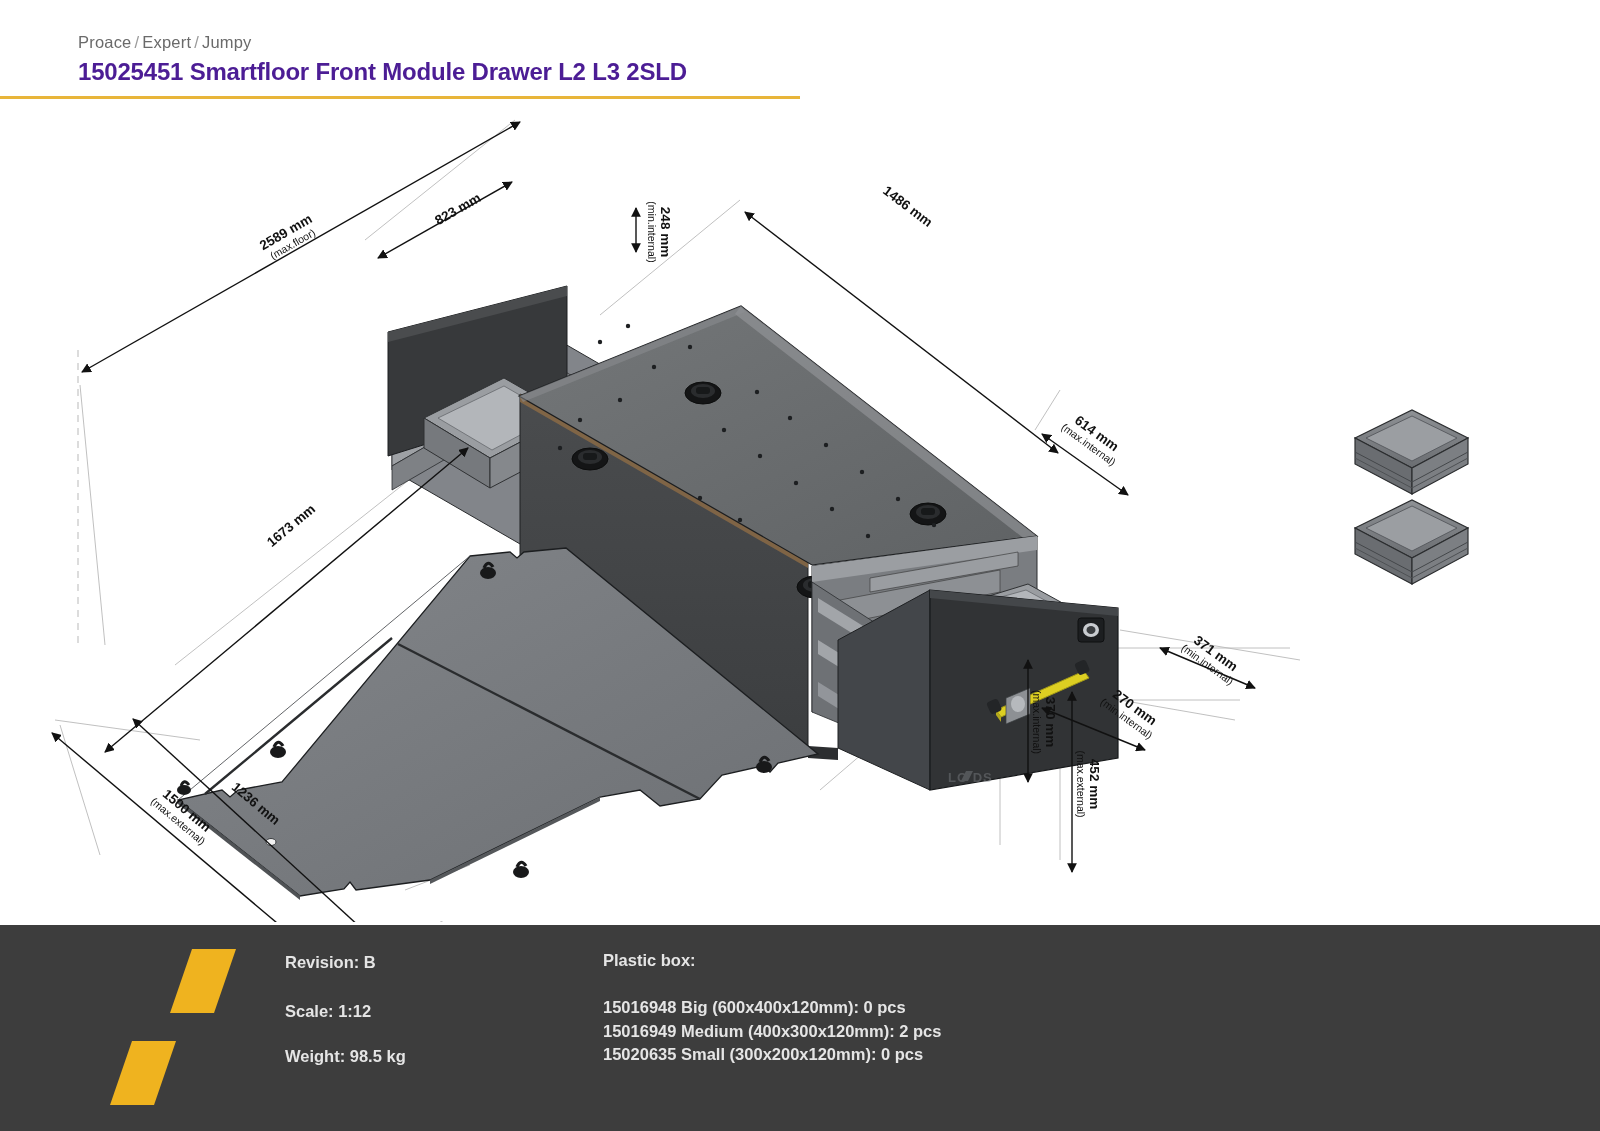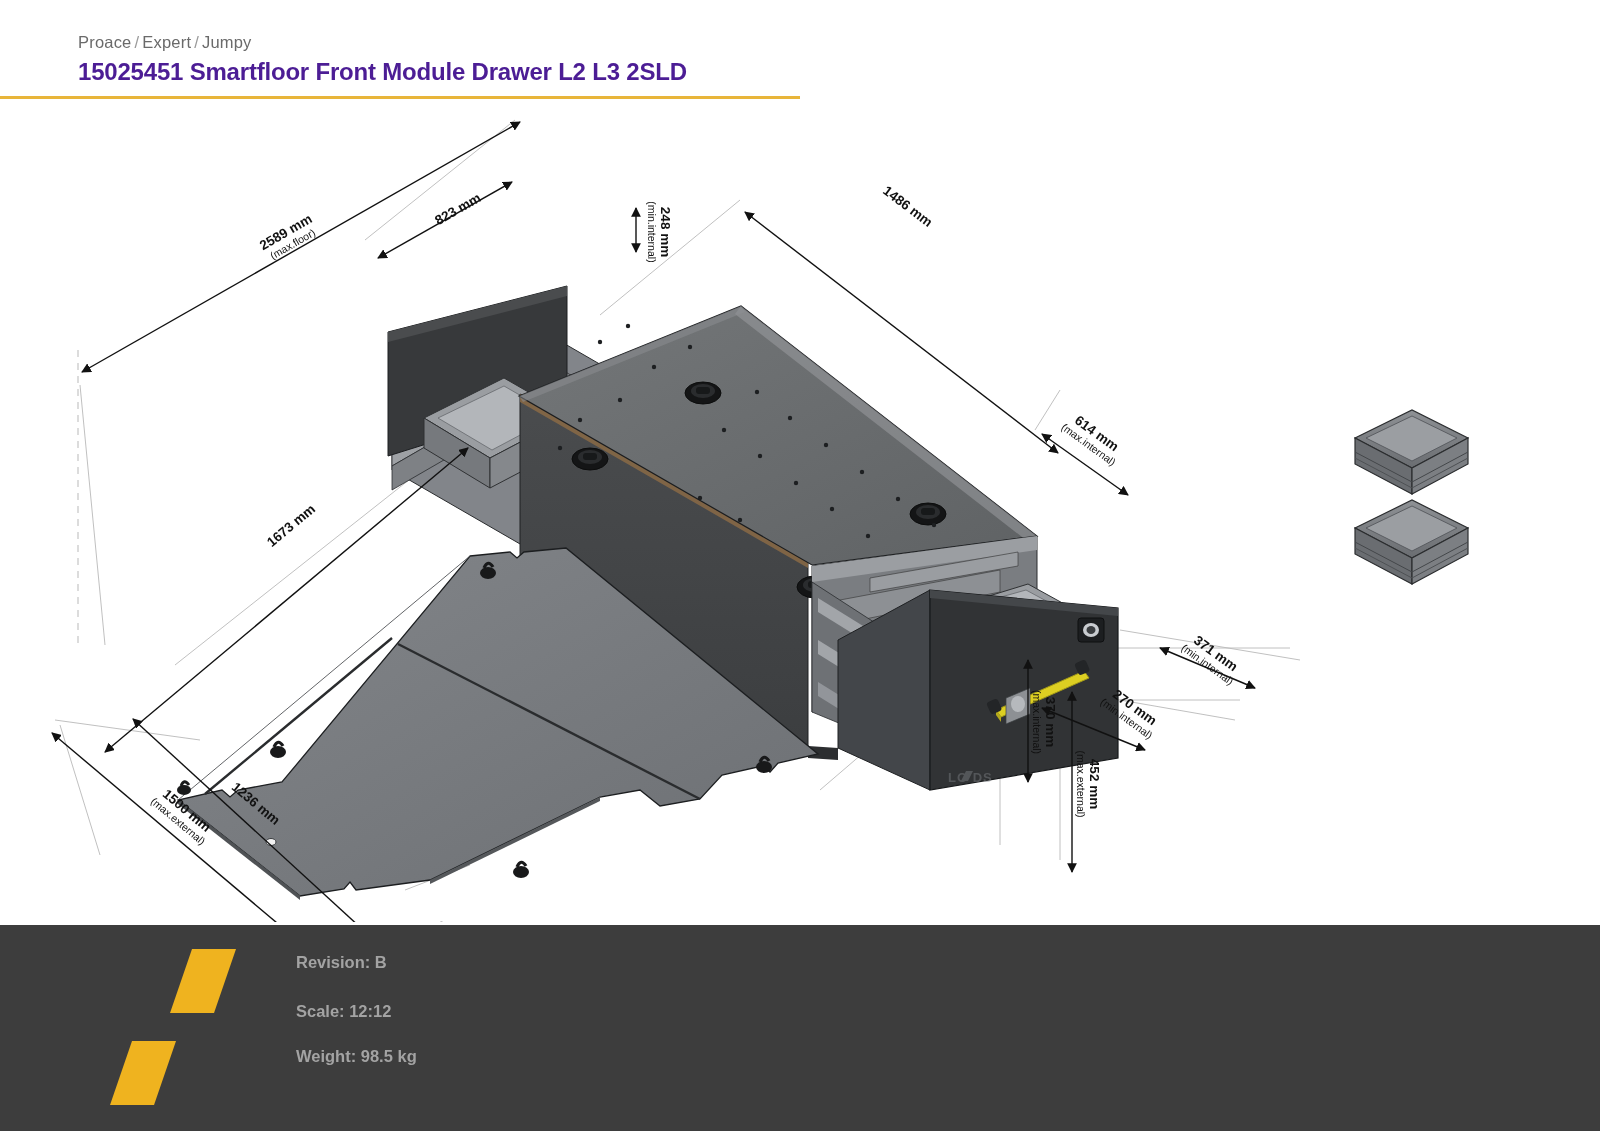--- a/index.html
+++ b/index.html
@@ -33,21 +33,21 @@
   
   .drawing{position:absolute;left:0;top:100px;width:1600px;height:822px;}
   .drawing svg{display:block;}
 
   
   .footer{
     position:absolute;left:0;top:925px;width:1600px;height:206px;
     background:#3d3d3d;
   }
   .footer-marks{position:absolute;left:100px;top:22px;width:180px;height:160px;}
-  .footer-col{position:absolute;color:#a3a3a3;margin-left:11px;}
+  .footer-col{position:absolute;color:#e5e5e5;}
   .col-rev{left:285px;top:26px;width:290px;}
   .col-box{left:603px;top:26px;width:430px;}
   .col-sep{left:1047px;top:26px;width:280px;}
   .f-head{font-size:16.5px;font-weight:bold;line-height:19px;}
   .f-line{font-size:16.5px;font-weight:bold;line-height:23px;}
   .gap-lg{height:26px;}
   .gap-sm{height:22px;}
   .list-line{font-size:16.5px;font-weight:bold;line-height:23.5px;white-space:nowrap;}
 
   
@@ -398,22 +398,29 @@
     <div class="footer-marks">
       <svg width="180" height="160" viewBox="0 0 180 160">
         <path d="M92,2 L136,2 L114,66 L70,66 Z" fill="#efb31f"></path>
         <path d="M32,94 L76,94 L54,158 L10,158 Z" fill="#efb31f"></path>
       </svg>
     </div>
 
     <div class="footer-col col-rev">
       <div class="f-line">Revision: B</div>
       <div class="gap-lg"></div>
-      <div class="f-line">Scale: 12:12</div>
+      <div class="f-line">Scale: 1:12</div>
       <div class="gap-sm"></div>
       <div class="f-line">Weight: 98.5 kg</div>
     </div>
 
+    <div class="footer-col col-box">
+      <div class="f-head">Plastic box:</div>
+      <div class="gap-lg"></div>
+      <div class="list-line">15016948 Big (600x400x120mm): 0 pcs</div>
+      <div class="list-line">15016949 Medium (400x300x120mm): 2 pcs</div>
+      <div class="list-line">15020635 Small (300x200x120mm): 0 pcs</div>
+    </div>
 
 
   </div>
 
 </div>
 
 </body></html>

